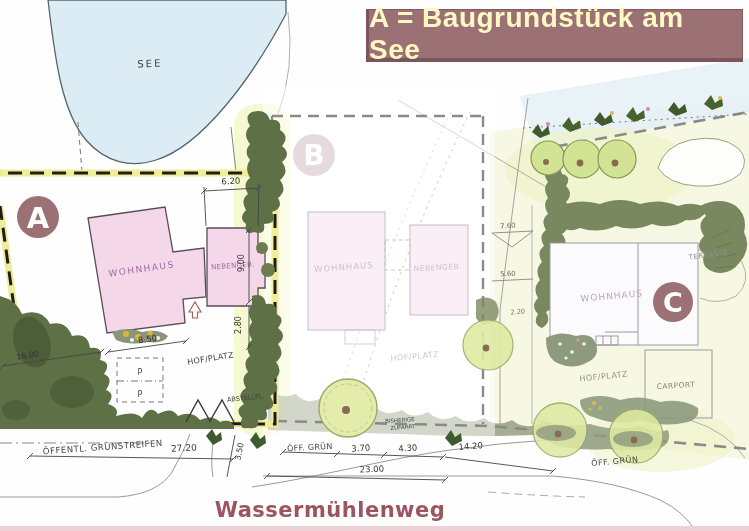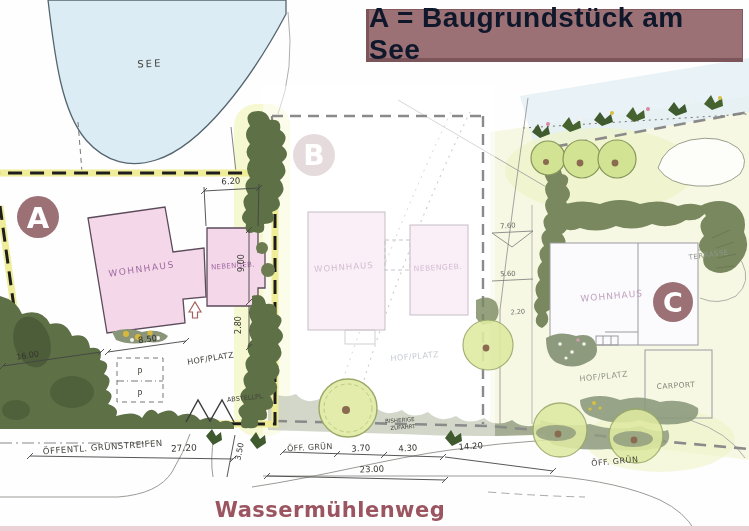--- a/index.html
+++ b/index.html
@@ -4,21 +4,21 @@
 <style>
   html,body{margin:0;padding:0;background:#ffffff;}
   .stage{position:relative;width:749px;height:531px;background:#fefefe;overflow:hidden;
          font-family:"DejaVu Sans",sans-serif;}
   .stage svg{position:absolute;left:0;top:0;}
   svg text{font-family:"DejaVu Sans",sans-serif;}
   .hand{fill:#45453e;}
   .dim{fill:#33332e;}
   .banner{position:absolute;left:366px;top:9px;width:377px;height:53px;box-sizing:border-box;
           display:flex;align-items:center;justify-content:center;
-          background:#9b7176;color:#0f172a;
+          background:#9b7176;color:#fef9c3;
           border:1px solid #84595e;border-left:3px solid #7c555a;border-bottom:4px solid #7c555a;
           font-family:"Liberation Sans",sans-serif;font-weight:bold;font-size:28px;letter-spacing:.5px;}
 </style>
 </head>
 <body>
 
 <div class="stage">
 
 <svg width="749" height="531" viewBox="0 0 749 531">
 

